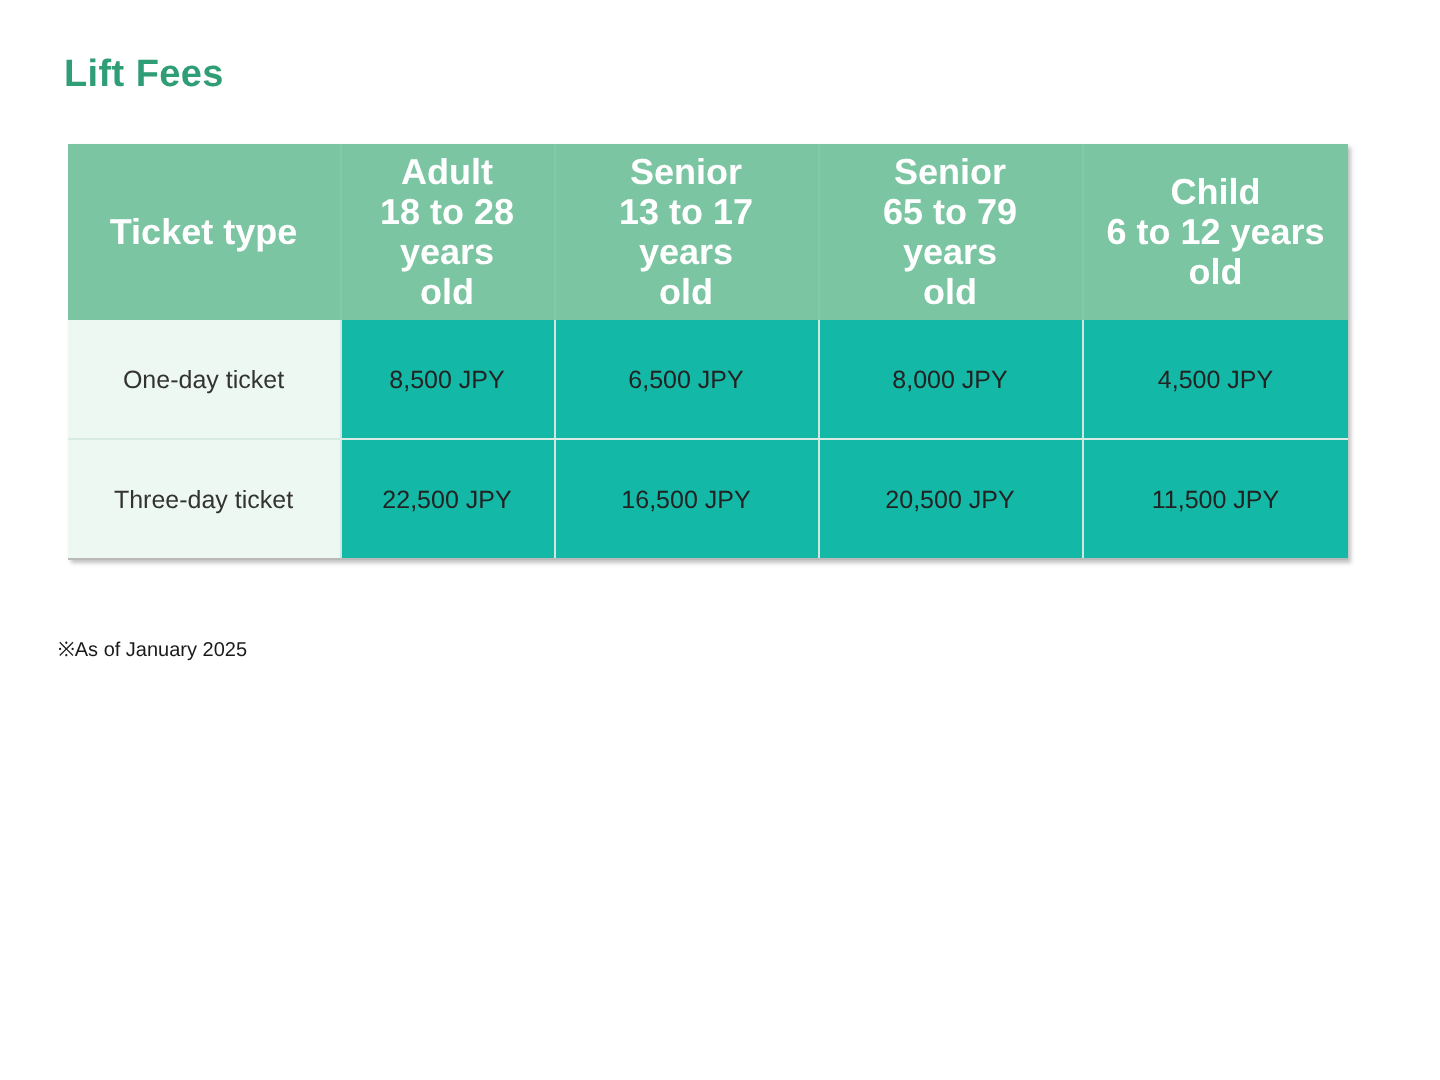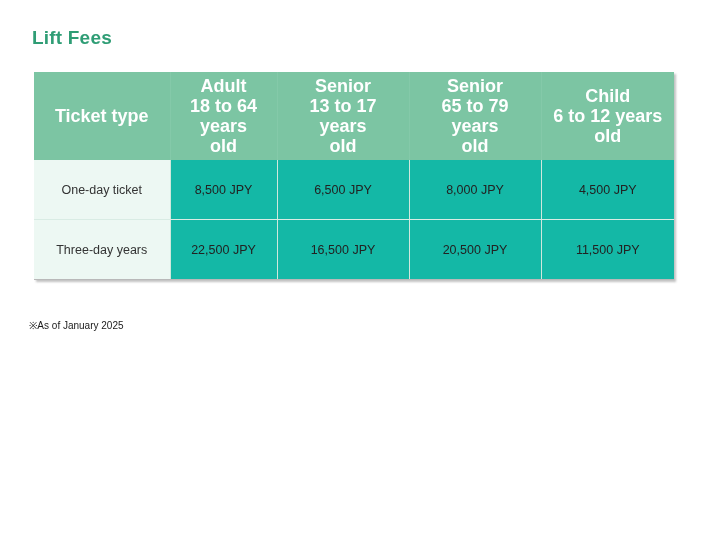--- a/index.html
+++ b/index.html
@@ -112,21 +112,21 @@
         <col class="c3">
         <col class="c4">
     </colgroup>
     <thead>
       <tr>
         <th>
           <span class="hdr-line">Ticket type</span>
         </th>
         <th>
           <span class="hdr-line">Adult</span>
-          <span class="hdr-line">18 to 64 years</span>
+          <span class="hdr-line">18 to 28 years</span>
           <span class="hdr-line">old</span>
         </th>
         <th>
           <span class="hdr-line">Senior</span>
           <span class="hdr-line">13 to 17 years</span>
           <span class="hdr-line">old</span>
         </th>
         <th>
           <span class="hdr-line">Senior</span>
           <span class="hdr-line">65 to 79 years</span>
@@ -141,21 +141,21 @@
     </thead>
     <tbody>
       <tr>
         <td class="rowhead">One-day ticket</td>
         <td>8,500 JPY</td>
         <td>6,500 JPY</td>
         <td>8,000 JPY</td>
         <td>4,500 JPY</td>
       </tr>
       <tr>
-        <td class="rowhead">Three-day years</td>
+        <td class="rowhead">Three-day ticket</td>
         <td>22,500 JPY</td>
         <td>16,500 JPY</td>
         <td>20,500 JPY</td>
         <td>11,500 JPY</td>
       </tr>
     </tbody>
   </table>
 </div>
 
 <div id="footnote">※As of January 2025</div>

